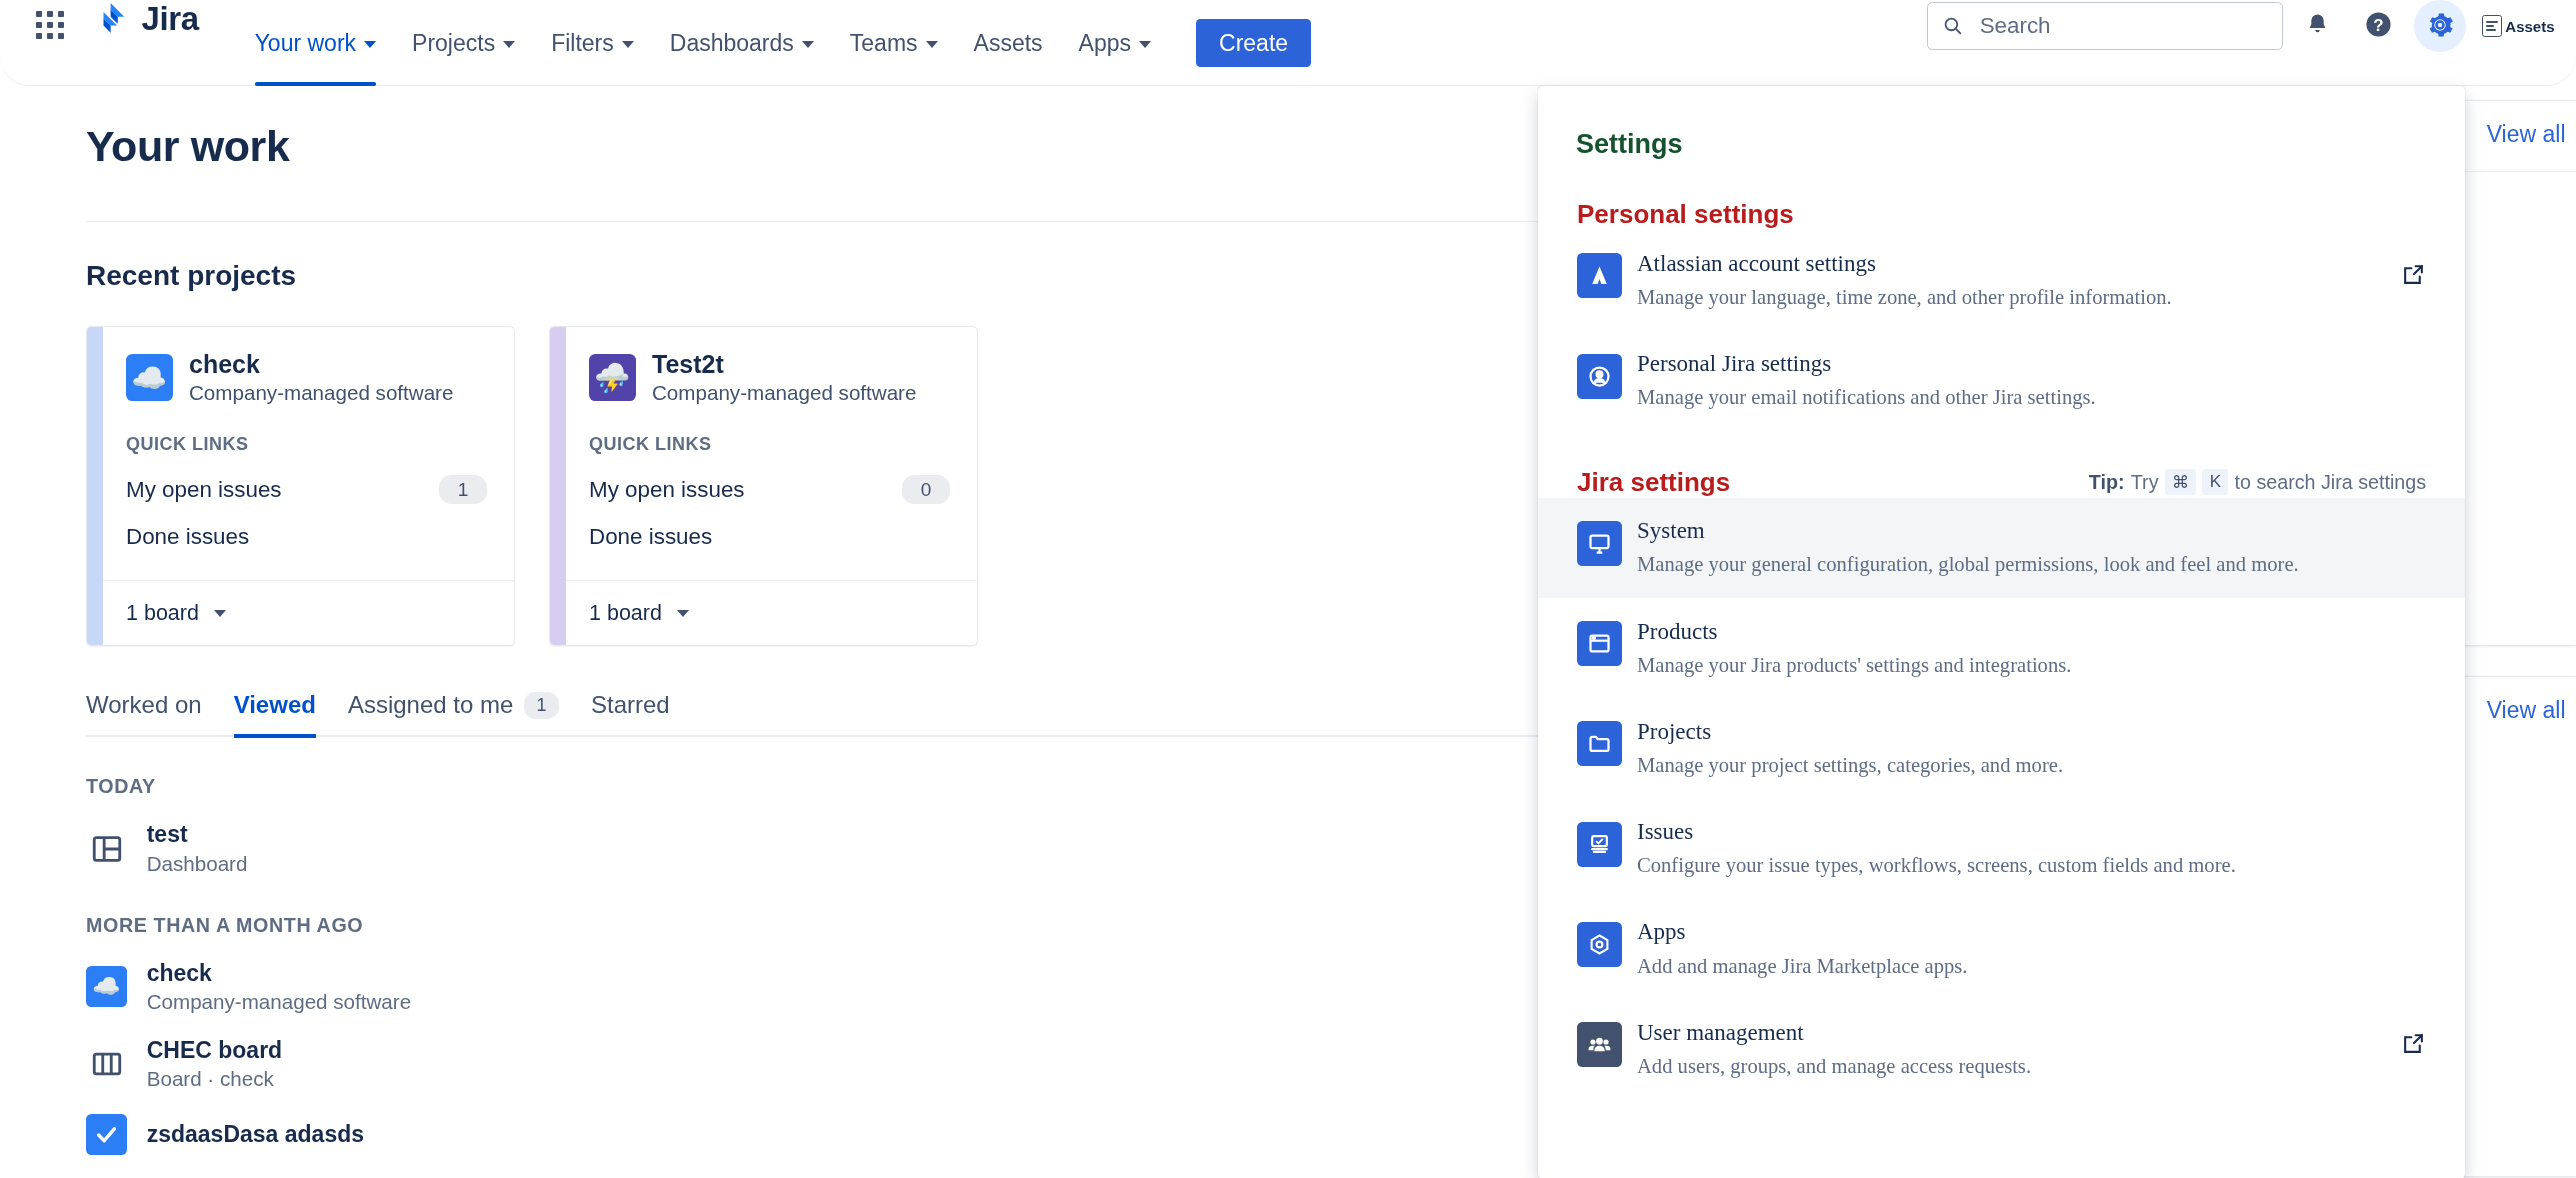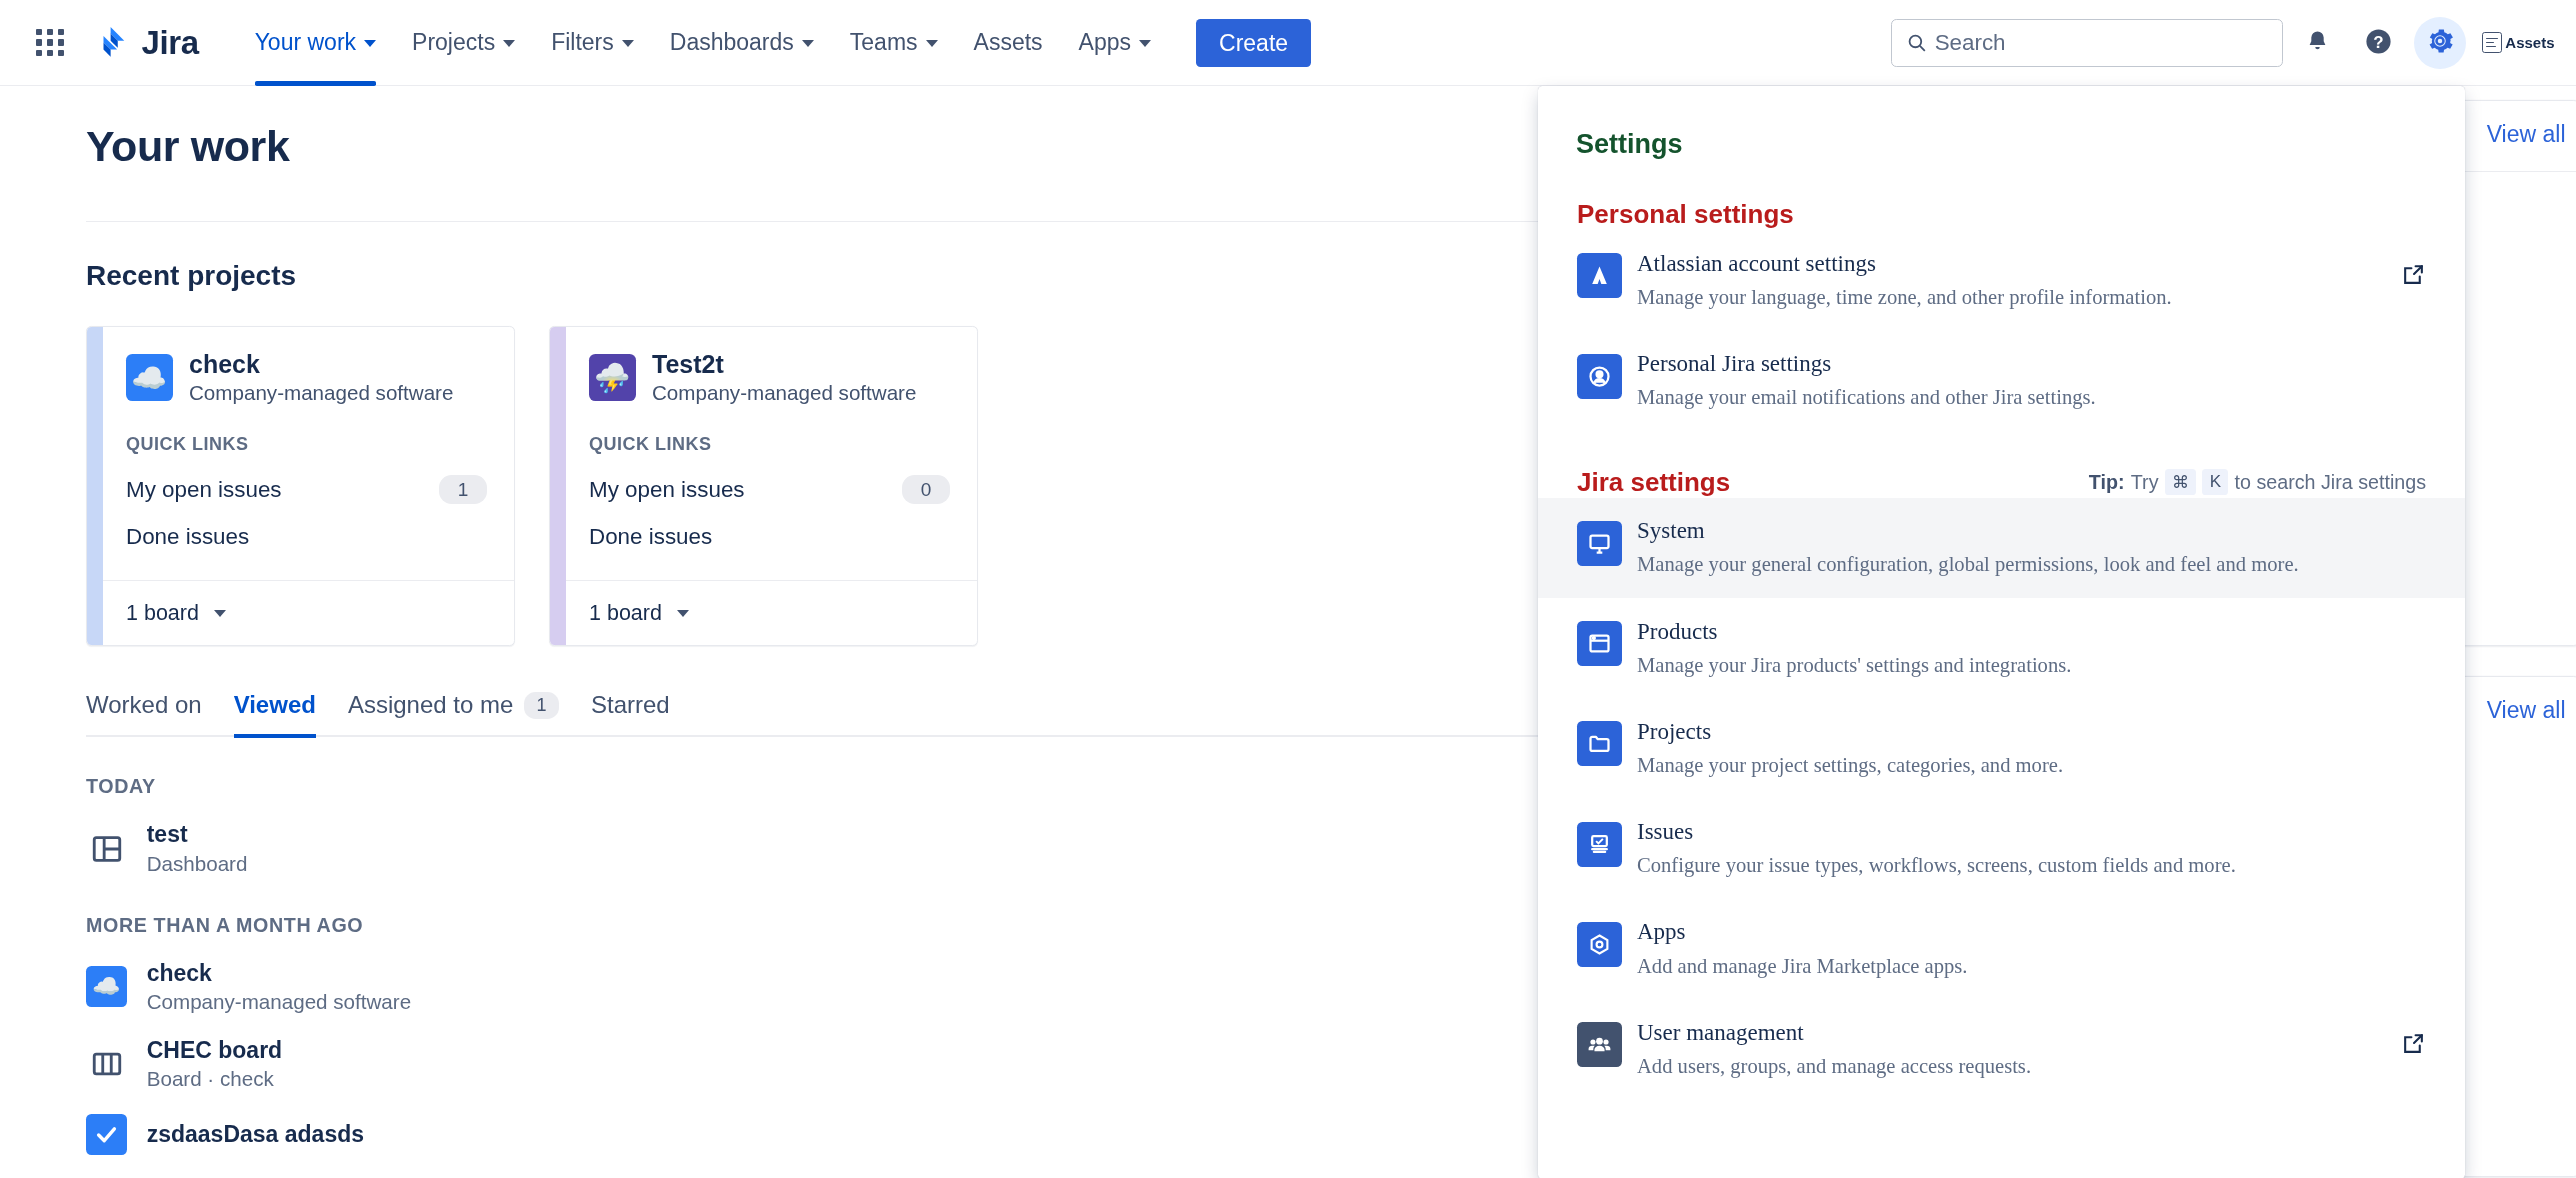--- a/index.html
+++ b/index.html
@@ -10,22 +10,23 @@
     background: #ffffff;
     color: #172b4d;
   }
   .page { position: relative; width: 2576px; height: 1179px; background:#ffffff; }
 
   
   .topnav {
     position: absolute; top: 0; left: 0; width: 2576px; height: 86px;
     background: #ffffff;
     border-bottom: 0.9px solid #ebecf0;
-    display: flex; align-items: center;
+    display: flex; align-items: flex-start;
     z-index: 40;
+    border-radius: 30px;
   }
   .appswitcher {
     width: 50px; height: 50px; margin-left: 25px;
     display: flex; align-items: center; justify-content: center;
     border-radius: 5.4px; cursor: pointer;
   }
   .grid9 { display: grid; grid-template-columns: repeat(3, 6.3px); grid-gap: 4.5px; }
   .grid9 i { display:block; width:6.3px; height:6.3px; background:#42526e; border-radius:0.9px; }
 
   .brand { display: flex; align-items: center; gap: 12.5px; margin-left: 16px; cursor: pointer; }
@@ -48,22 +49,22 @@
     border-top: 7.2px solid currentColor; margin-top: 2.7px; }
 
   .create-btn {
     margin-left: 27px; background: #2c63d8; color: #fff;
     font-size: 23px; font-weight: 500; border: none; border-radius: 4.5px;
     padding: 0 23px; height: 48px; cursor: pointer; line-height: 48px;
   }
 
   .nav-right { margin-left: auto; display: flex; align-items: center; gap: 9px; padding-right: 21.5px; }
   .searchbox {
-    width: 392px; height: 48px; border: 1.8px solid #c1c7d0; border-radius: 5.4px;
-    display: flex; align-items: center; gap: 7px; padding: 0 14.3px;
+    width: 356px; height: 48px; border: 1.8px solid #c1c7d0; border-radius: 5.4px;
+    display: flex; align-items: center; gap: 16px; padding: 0 14.3px;
     background: #fff; cursor: text;
   }
   .searchbox .sicon { width: 21.5px; height: 21.5px; flex: none; }
   .searchbox input {
     border: none; outline: none; font-size: 22.4px; color: #42526e;
     background: transparent; width: 100%; font-family: inherit;
   }
   .searchbox input::placeholder { color: #5e6c84; }
 
   .iconbtn {

